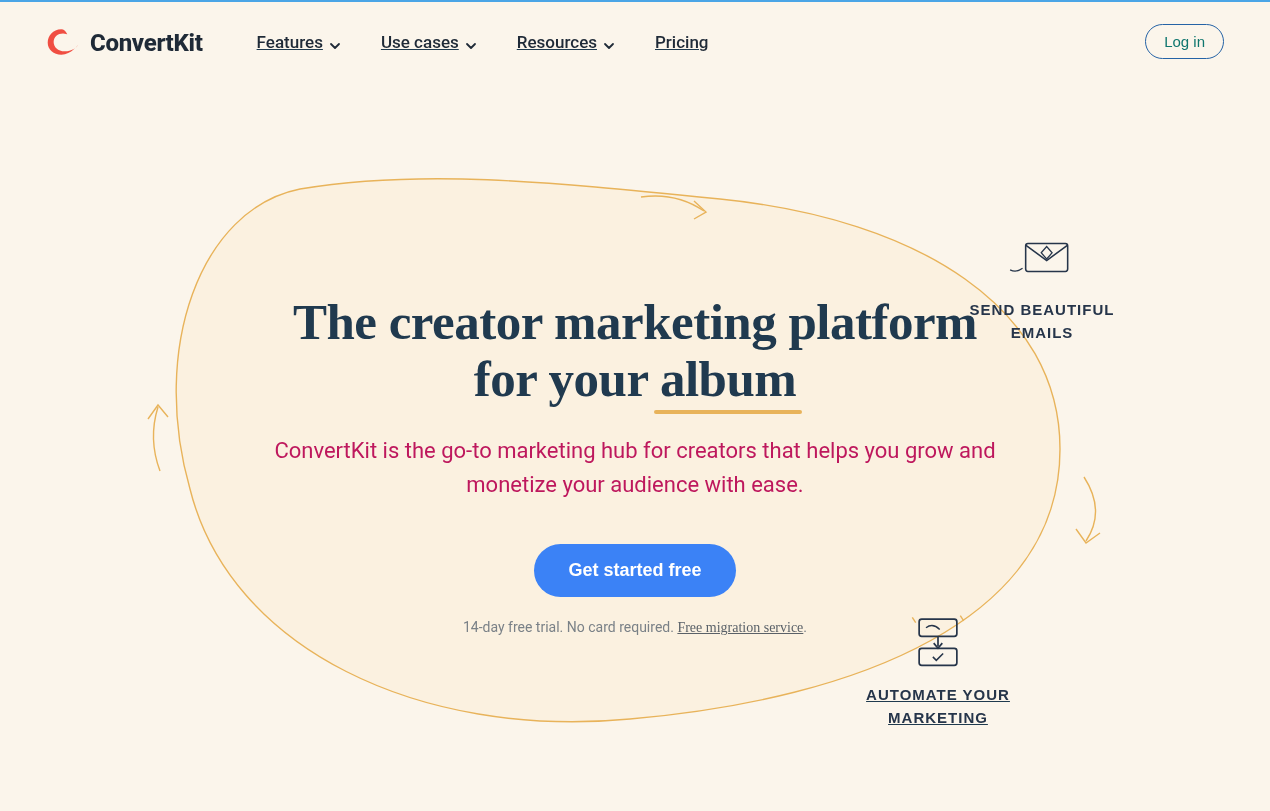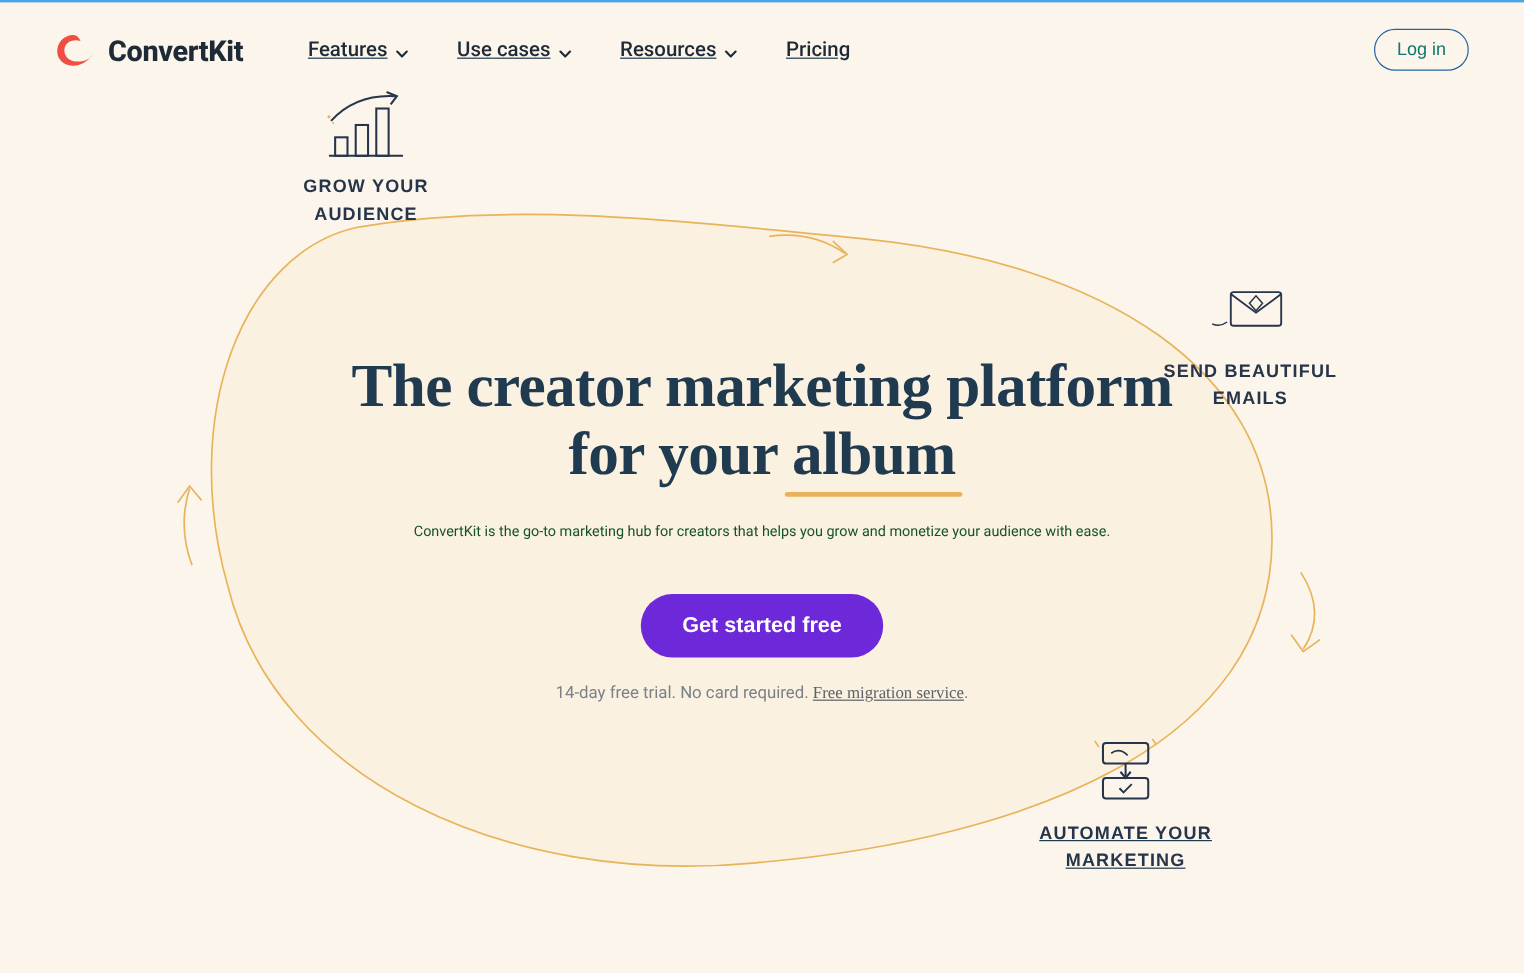--- a/index.html
+++ b/index.html
@@ -112,30 +112,30 @@
   .headline-underline::after {
     content: "";
     position: absolute;
     left: -6px; right: -6px; bottom: -6px;
     height: 4px;
     background: #e8b35a;
     border-radius: 2px;
   }
   .subhead {
     margin-top: 26px;
-    font-size: 12px;
+    font-size: 22px;
     line-height: 1.55;
-    color: #14532d;
+    color: #be185d;
     font-weight: 400;
   }
   .cta {
     margin-top: 42px;
   }
   .btn-cta {
-    background: #6d28d9;
+    background: #3b82f6;
     color: #fff;
     border: none;
     padding: 16px 34px;
     border-radius: 30px;
     font-size: 18px;
     font-weight: 600;
     cursor: pointer;
   }
   .trial-note {
     margin-top: 22px;
@@ -249,33 +249,20 @@
   </svg>
   <svg class="arrow" style="left:136px; top:340px;" width="40" height="80" viewBox="0 0 40 80">
     <path d="M24 72 Q 12 40 22 8"></path>
       <path d="M12 20 L22 6 L32 18"></path>
   </svg>
   <svg class="arrow" style="left:1066px; top:412px;" width="50" height="80" viewBox="0 0 50 80">
     <path d="M18 6 Q 40 40 20 70"></path>
       <path d="M10 58 L20 72 L34 62"></path>
   </svg>
 
-  <div class="feature f-grow">
-    <svg class="feature-icon" viewBox="0 0 80 70">
-      <line x1="4" y1="64" x2="76" y2="64" stroke="#26354a" stroke-width="2"></line>
-      <rect x="10" y="46" width="12" height="18" fill="none" stroke="#26354a" stroke-width="2"></rect>
-      <rect x="30" y="34" width="12" height="30" fill="none" stroke="#26354a" stroke-width="2"></rect>
-      <rect x="50" y="18" width="12" height="46" fill="none" stroke="#26354a" stroke-width="2"></rect>
-      <path d="M6 30 Q 30 4 68 6" fill="none" stroke="#26354a" stroke-width="2"></path>
-      <path d="M60 2 L70 6 L64 14" fill="none" stroke="#26354a" stroke-width="2"></path>
-      <circle cx="4" cy="26" r="1.5" fill="#e8b35a"></circle>
-        <circle cx="8" cy="32" r="1" fill="#e8b35a"></circle>
-    </svg>
-    <div class="feature-label">GROW YOUR AUDIENCE</div>
-  </div>
 
   <div class="feature f-send">
     <svg class="feature-icon" viewBox="0 0 90 60">
       <rect x="24" y="10" width="54" height="36" rx="3" fill="none" stroke="#26354a" stroke-width="2"></rect>
       <path d="M24 12 L51 32 L78 12" fill="none" stroke="#26354a" stroke-width="2"></path>
       <path d="M44 22 L51 14 L58 22 L51 30 Z" fill="none" stroke="#26354a" stroke-width="1.6"></path>
       <path d="M4 44 Q 12 48 20 42" fill="none" stroke="#26354a" stroke-width="1.6"></path>
     </svg>
     <div class="feature-label">SEND BEAUTIFUL EMAILS</div>
   </div>

